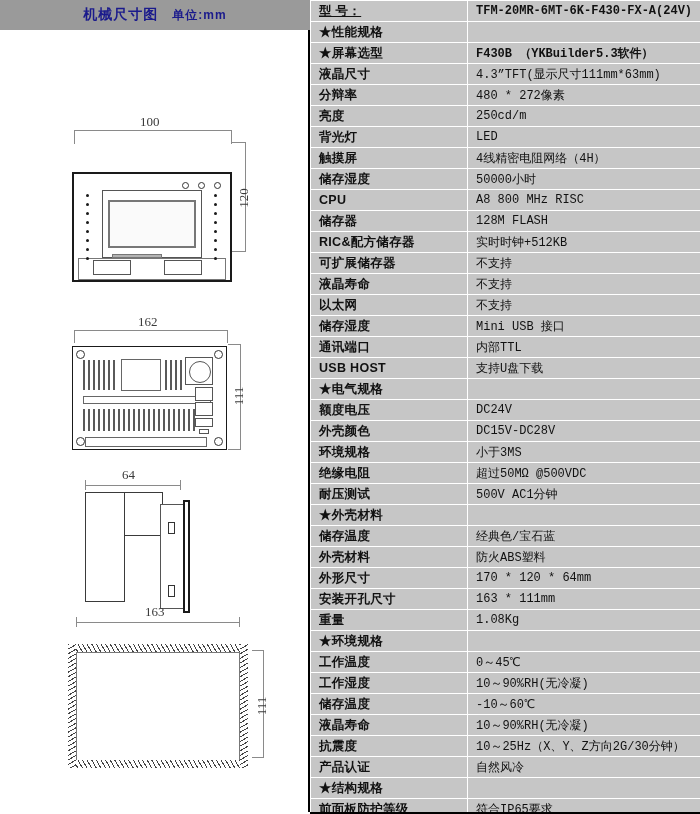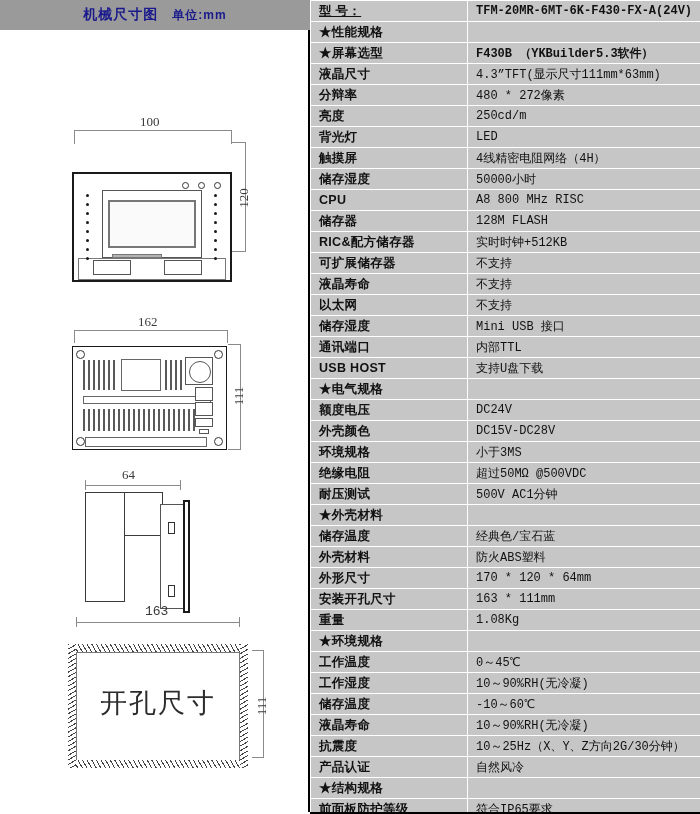--- a/index.html
+++ b/index.html
@@ -444,33 +444,32 @@
       <div class="sideshape" style="left:85px; top:462px; width:78px; height:44px;"></div>
       <div class="sideshape" style="left:85px; top:462px; width:40px; height:110px;"></div>
       <div id="side-neck"></div>
       <div id="side-face"></div>
       <div class="sidechip" style="left:168px; top:492px;"></div>
       <div class="sidechip" style="left:168px; top:555px;"></div>
 
       <div class="dimline" style="left:76px; top:592px; width:164px; height:1px;"></div>
       <div class="dimline" style="left:76px; top:587px; width:1px; height:10px;"></div>
       <div class="dimline" style="left:239px; top:587px; width:1px; height:10px;"></div>
-      <div class="dimlabel" style="left:145px; top:574px;font-family:Liberation Mono, monospace;">163</div>
+      <div class="dimlabel" style="left:145px; top:574px;">163</div>
 
       <div class="dimline" style="left:263px; top:620px; width:1px; height:108px;"></div>
       <div class="dimline" style="left:252px; top:620px; width:12px; height:1px;"></div>
       <div class="dimline" style="left:252px; top:727px; width:12px; height:1px;"></div>
       <div class="dimlabel vert" style="left:253px; top:668px;">111</div>
 
       <div id="cutout-view"></div>
       <div class="hatch-h" style="left:68px; top:614px; width:180px;"></div>
       <div class="hatch-h" style="left:68px; top:730px; width:180px;"></div>
       <div class="hatch-v" style="left:68px; top:614px; height:124px;"></div>
       <div class="hatch-v" style="left:240px; top:614px; height:124px;"></div>
-      <div id="cutout-label">开孔尺寸</div>
 
     </div>
   </div>
 
   <div id="table-left-rule"></div>
   <table id="spec-table">
     <tbody>
       <tr class="header">
         <td class="label">型  号：</td>
         <td class="value">TFM-20MR-6MT-6K-F430-FX-A(24V)</td>

